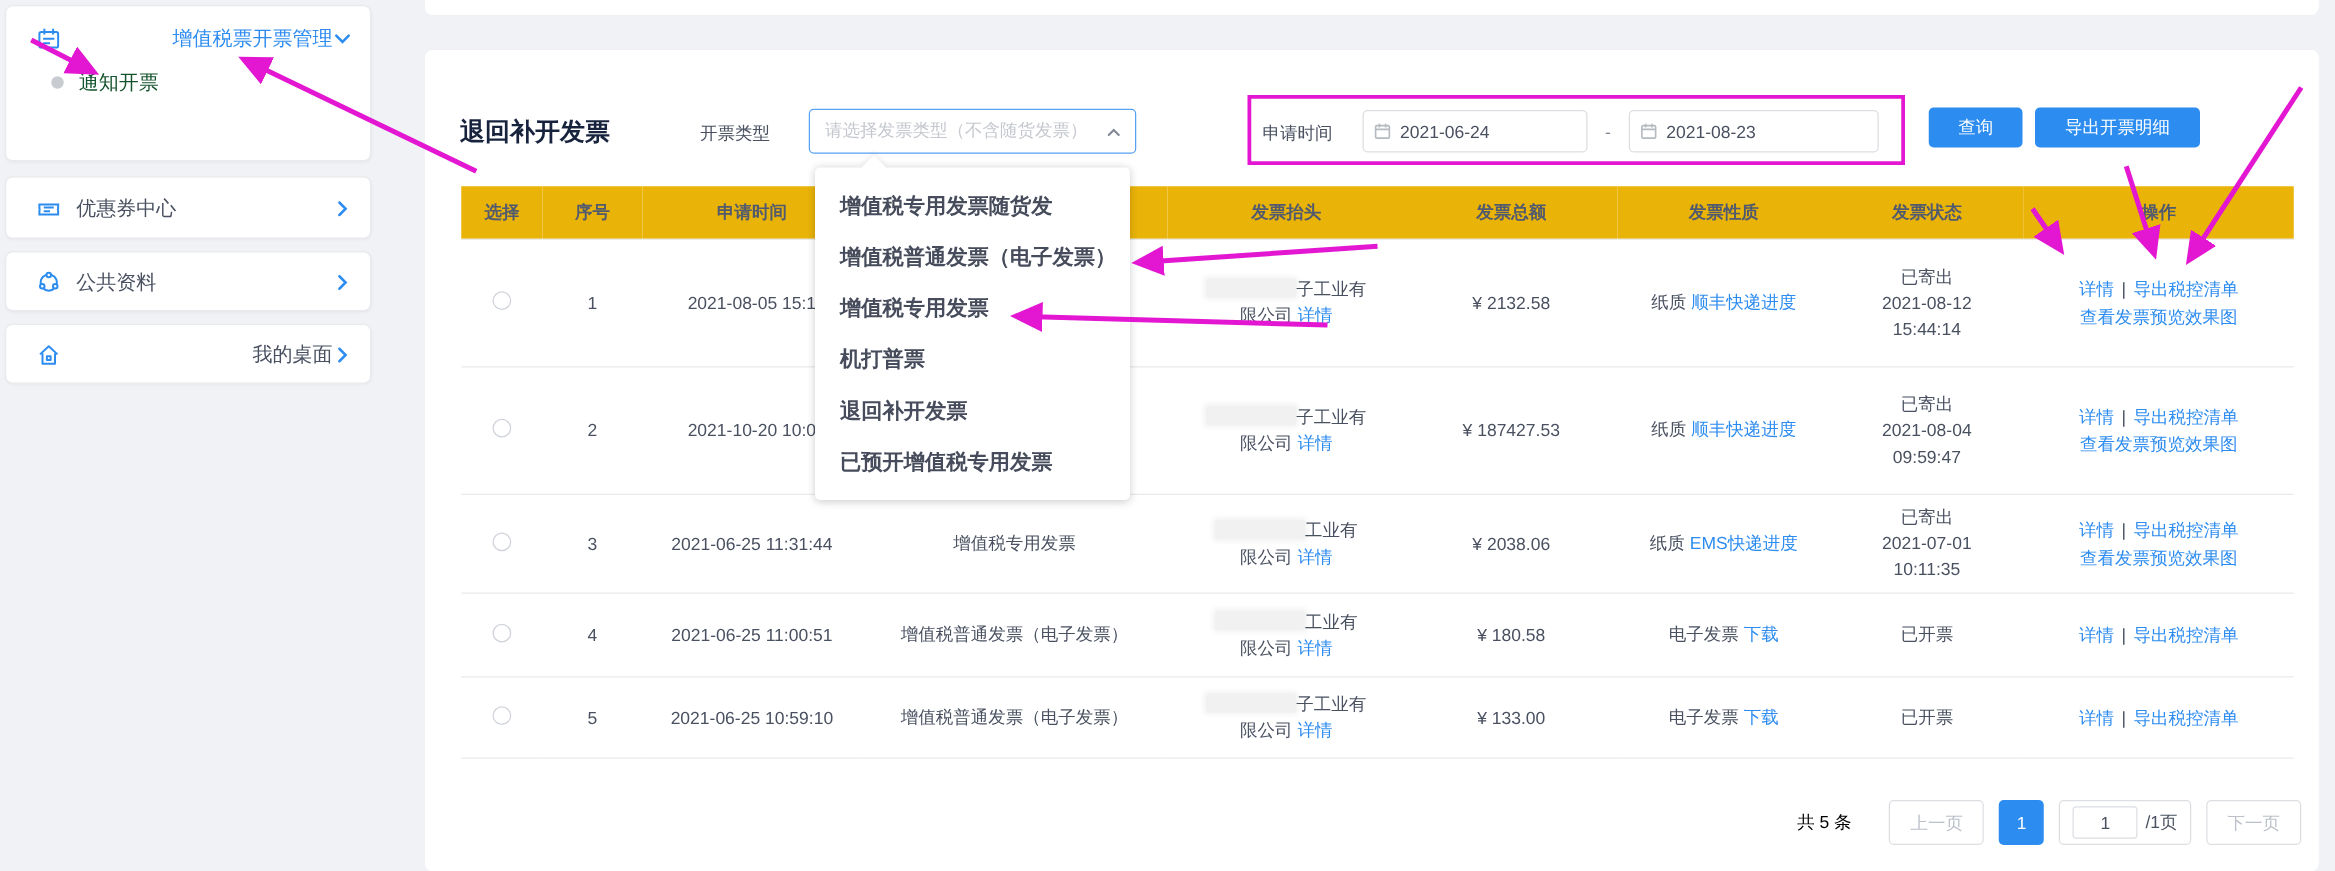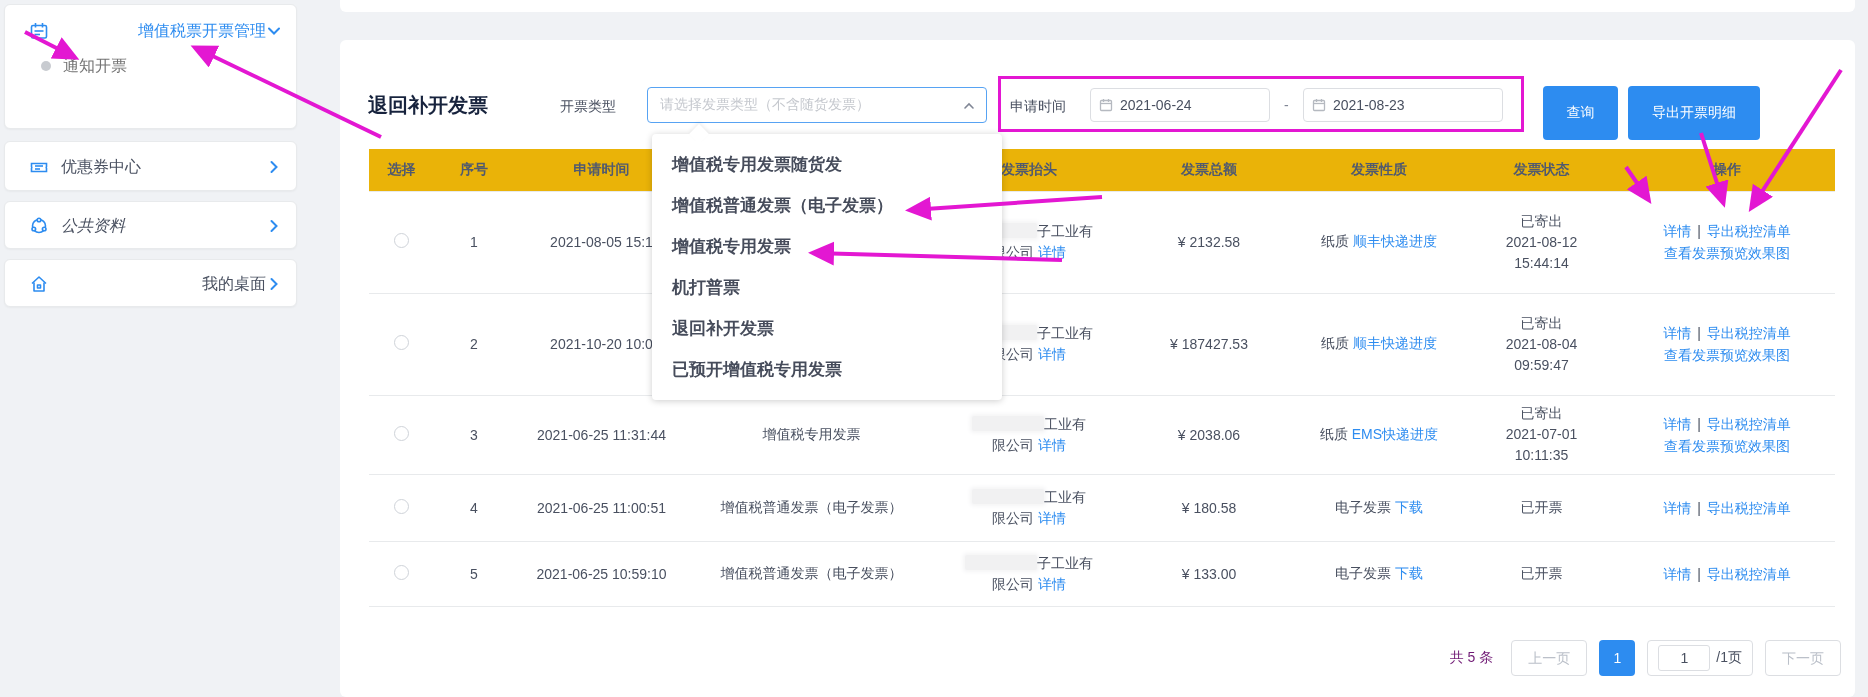--- a/index.html
+++ b/index.html
@@ -11,46 +11,46 @@
   }
 
   
   .side-card { position:absolute; left:4px; width:293px; background:#fff;
     border:1px solid #e8eaec; border-radius:6px; box-shadow:0 1px 2px rgba(0,0,0,.04); }
   .side-row { display:flex; align-items:center; height:40px; padding:0 14px 0 24px; cursor:pointer; }
   .side-row .lbl { font-size:16px; margin-left:12px; flex:1; }
   .side-parent .lbl { color:#2d8cf0; }
   .side-sub { display:flex; align-items:center; height:30px; padding-left:36px; cursor:pointer; }
   .side-sub .dot { width:10px; height:10px; border-radius:50%; background:#c8cbd0; }
-  .side-sub .lbl { font-size:16px; color:#737373; margin-left:12px; }
+  .side-sub .lbl { font-size:16px; color:#14532d; margin-left:12px; }
 
   
   .top-strip { position:absolute; left:340px; top:0; width:1515px; height:12px;
     background:#fff; border-radius:0 0 6px 6px; }
   .main-card { position:absolute; left:340px; top:40px; width:1515px; height:657px;
     background:#fff; border-radius:6px; }
 
   .page-title { position:absolute; left:28px; top:52px; font-size:20px; font-weight:bold; color:#17233d; }
   .filter-label { position:absolute; top:58px; font-size:14px; color:#495060; }
 
-  .select-box { position:absolute; left:307px; top:47px; width:340px; height:36px;
+  .select-box { position:absolute; left:307px; top:47px; width:262px; height:36px;
     border:1px solid #57a3f3; border-radius:4px; background:#fff;
     display:flex; align-items:center; padding:0 28px 0 12px; cursor:pointer; }
   .select-box .ph { color:#c5c8ce; font-size:14px; white-space:nowrap; overflow:hidden; }
   .select-box .caret { position:absolute; right:10px; top:11px; }
 
   .time-outline { position:absolute; left:658px; top:36px; width:526px; height:56px;
     border:3px solid #e317d2; z-index:6; pointer-events:none; }
   .date-input { position:absolute; top:48px; height:34px; background:#fff;
     border:1px solid #dcdee2; border-radius:4px; display:flex; align-items:center; padding:0 8px; }
   .date-input input { border:none; outline:none; width:100%; font-size:14px; color:#495060;
     margin-left:7px; font-family:inherit; background:transparent; }
   .range-dash { position:absolute; top:57px; color:#808695; }
 
-  .btn { position:absolute; top:46px; height:54px; background:#2d8cf0; color:#fff;
+  .btn { position:absolute; top:46px; height:32px; background:#2d8cf0; color:#fff;
     border:none; border-radius:4px; font-size:14px; cursor:pointer; font-family:inherit; }
 
   
   table.grid { position:absolute; left:29px; top:109px; width:1466px;
     border-collapse:collapse; table-layout:fixed; }
   table.grid th { background:#eab308; height:42px; font-weight:bold; font-size:14px;
     color:#515a6e; border-bottom:1px solid #e8eaec; }
   table.grid td { text-align:center; font-size:14px; color:#495060;
     border-bottom:1px solid #e8eaec; vertical-align:middle; }
   tr.r1 td { height:102px; } tr.r2 td { height:102px; } tr.r3 td { height:79px; }
@@ -59,30 +59,30 @@
     border-radius:50%; background:#fff; cursor:pointer; }
   .link { color:#2d8cf0; cursor:pointer; text-decoration:none; }
   .amount { font-size:15px; }
   .redact { display:inline-block; width:72px; height:15px; vertical-align:-2px;
     background:#f1f1f2; box-shadow:0 0 4px 2px #f4f4f5; border-radius:2px; }
   .tline, .sline { line-height:21px; }
   .ops div { line-height:22px; }
   .ops .divider { color:#495060; margin:0 6px; }
 
   
-  .dropdown { position:absolute; left:652px; top:134px; width:350px; height:266px;
+  .dropdown { position:absolute; left:652px; top:134px; width:252px; height:266px;
     background:#fff; border-radius:4px; box-shadow:0 1px 7px rgba(0,0,0,.2); z-index:10; padding-top:10px; }
   .dropdown .caret-up { position:absolute; left:40px; top:-7px; width:14px; height:14px;
     background:#fff; transform:rotate(45deg); box-shadow:-2px -2px 4px rgba(0,0,0,.06); }
   .dd-item { height:41px; line-height:41px; padding-left:20px; font-size:17px;
     font-weight:600; color:#464c5b; cursor:pointer; white-space:nowrap; }
 
   
   .pager { position:absolute; right:14px; top:600px; display:flex; align-items:center; gap:12px; }
-  .pager .total { margin-right:6px; color:#701a75; }
+  .pager .total { margin-right:18px; color:#000000; }
   .pg-btn { height:36px; line-height:34px; padding:0 16px; border:1px solid #dcdee2;
     border-radius:4px; background:#fff; color:#bbc0c9; cursor:pointer; }
   .pg-cur { width:36px; height:36px; line-height:36px; text-align:center;
     background:#2d8cf0; color:#fff; border-radius:4px; cursor:pointer; }
   .pg-jump { height:36px; border:1px solid #dcdee2; border-radius:4px; background:#fff;
     display:flex; align-items:center; padding:0 10px; gap:6px; }
   .pg-jump input { width:52px; height:26px; border:1px solid #dcdee2; border-radius:3px;
     text-align:center; font-size:14px; color:#495060; outline:none; font-family:inherit; }
 
   .anno { position:absolute; left:0; top:0; width:1868px; height:697px;
@@ -127,21 +127,21 @@
     </span>
     <span class="lbl" style="color:#495060;">优惠券中心</span>
     <span>
       <svg class="icon" width="16" height="16" viewBox="0 0 16 16" fill="none" stroke="#2d8cf0" stroke-width="2" stroke-linecap="round">
         <polyline points="5.5,3 10.5,8 5.5,13"></polyline>
       </svg>
     </span>
   </div>
 </div>
 
-<div class="side-card" style="top:201px;height:48px;padding-top:4px;font-style:italic;">
+<div class="side-card" style="top:201px;height:48px;padding-top:4px;">
   <div class="side-row">
     <span>
       <svg class="icon" width="20" height="20" viewBox="0 0 20 20" fill="none" stroke="#2d8cf0" stroke-width="1.6">
         <circle cx="10" cy="10" r="6.5"></circle>
         <circle cx="10" cy="4" r="1.8" fill="#fff"></circle>
           <circle cx="4.8" cy="13" r="1.8" fill="#fff"></circle>
           <circle cx="15.2" cy="13" r="1.8" fill="#fff"></circle>
       </svg>
     </span>
     <span class="lbl" style="color:#495060;">公共资料</span>

